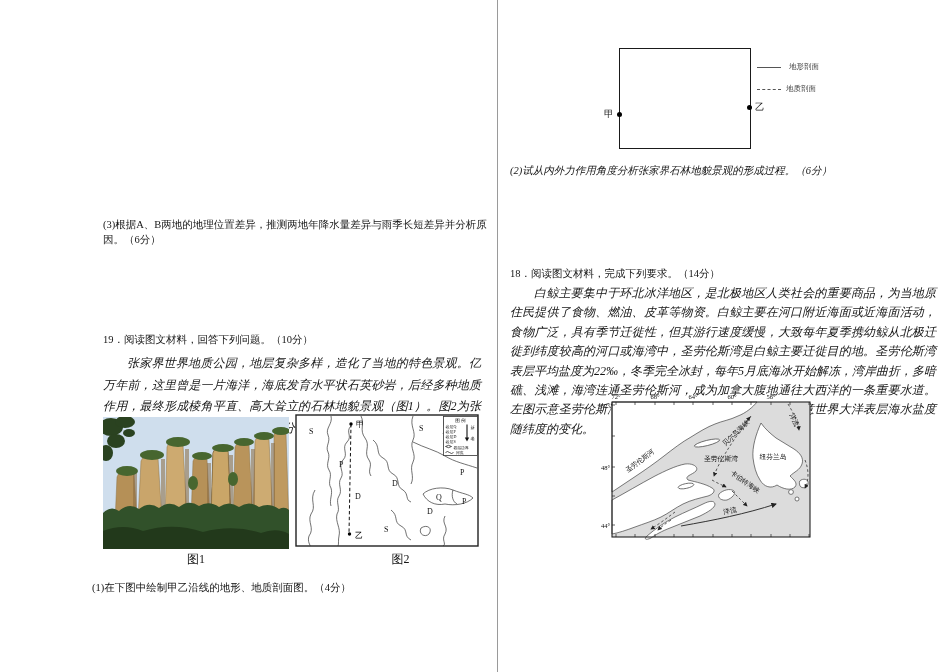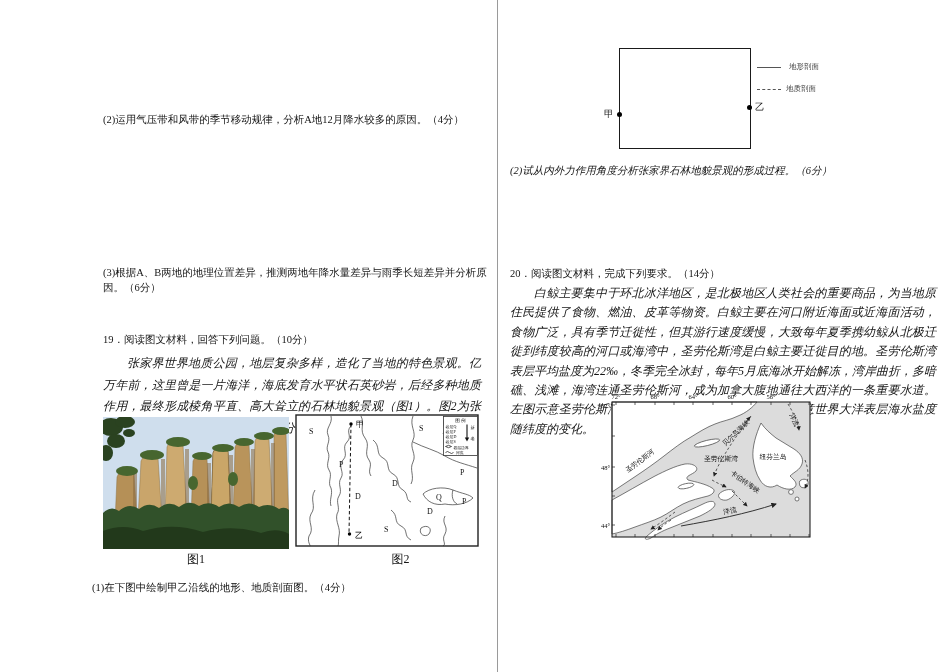--- a/index.html
+++ b/index.html
@@ -19,23 +19,22 @@
   .leglabel{font-size:7.5px;color:#444;}
   svg text{font-family:"Liberation Serif","DejaVu Serif",serif;}
 </style>
 </head>
 <body>
 
 <div class="page">
 
   <div class="divider"></div>
 
-  <div class="abs qtext" style="left:103px;top:112px;width:382px;">(2)运用气压带和风带的季节移动规律，分析A地12月降水较多的原因。（4分）</div>
-
-  <div class="abs qtext" style="left:103px;top:217px;width:392px;margin-top:48px;">(3)根据A、B两地的地理位置差异，推测两地年降水量差异与雨季长短差异并分析原因。（6分）</div>
+
+  <div class="abs qtext" style="left:103px;top:217px;width:392px;">(3)根据A、B两地的地理位置差异，推测两地年降水量差异与雨季长短差异并分析原因。（6分）</div>
 
   <div class="abs qtext" style="left:103px;top:332px;width:382px;">19．阅读图文材料，回答下列问题。（10分）</div>
 
   <div class="abs para" style="left:103px;top:353px;width:378px;line-height:21.5px;text-indent:2em;">张家界世界地质公园，地层复杂多样，造化了当地的特色景观。亿万年前，这里曾是一片海洋，海底发育水平状石英砂岩，后经多种地质作用，最终形成棱角平直、高大耸立的石林地貌景观（图1）。图2为张家界地质公园某地地质简图和河流分布图。</div>
 
   <svg class="abs" style="left:103px;top:417px;" width="186" height="132" viewBox="0 0 186 132">
     <rect x="0" y="0" width="186" height="132" fill="#cfdeed"></rect>
 
     <g stroke="#8f7244" stroke-width="0.5">
       <path d="M14,60 q3,-8 8,-6 q6,-4 9,2 l3,50 h-22 Z" fill="#b59057"></path>
@@ -154,21 +153,21 @@
     <span class="legline"></span>
     <span class="leglabel">地形剖面</span>
   </div>
   <div class="legrow" style="left:757px;top:84px;">
     <span class="legline dashed"></span>
     <span class="leglabel">地质剖面</span>
   </div>
 
   <div class="abs qtext" style="left:510px;top:163px;width:422px;font-style:italic;">(2)试从内外力作用角度分析张家界石林地貌景观的形成过程。（6分）</div>
 
-  <div class="abs qtext" style="left:510px;top:266px;width:422px;">20．阅读图文材料，完成下列要求。（14分）</div>
+  <div class="abs qtext" style="left:510px;top:266px;width:422px;">18．阅读图文材料，完成下列要求。（14分）</div>
 
   <div class="abs para" style="left:510px;top:284px;width:426px;line-height:19.4px;text-indent:2em;">白鲸主要集中于环北冰洋地区，是北极地区人类社会的重要商品，为当地原住民提供了食物、燃油、皮革等物资。白鲸主要在河口附近海面或近海面活动，食物广泛，具有季节迁徙性，但其游行速度缓慢，大致每年夏季携幼鲸从北极迁徙到纬度较高的河口或海湾中，圣劳伦斯湾是白鲸主要迁徙目的地。圣劳伦斯湾表层平均盐度为22‰，冬季完全冰封，每年5月底海冰开始解冻，湾岸曲折，多暗礁、浅滩，海湾连通圣劳伦斯河，成为加拿大腹地通往大西洋的一条重要水道。左图示意圣劳伦斯湾地理位置及洋流分布状况，右图示意世界大洋表层海水盐度随纬度的变化。</div>
 
   <svg class="abs" style="left:585px;top:390px;" width="340" height="160" viewBox="0 0 340 160">
     <defs>
       <marker id="ah" viewBox="0 0 6 6" refX="5" refY="3" markerWidth="5.5" markerHeight="5.5" orient="auto">
         <path d="M0,0 L6,3 L0,6 Z" fill="#222"></path>
       </marker>
     </defs>
 

